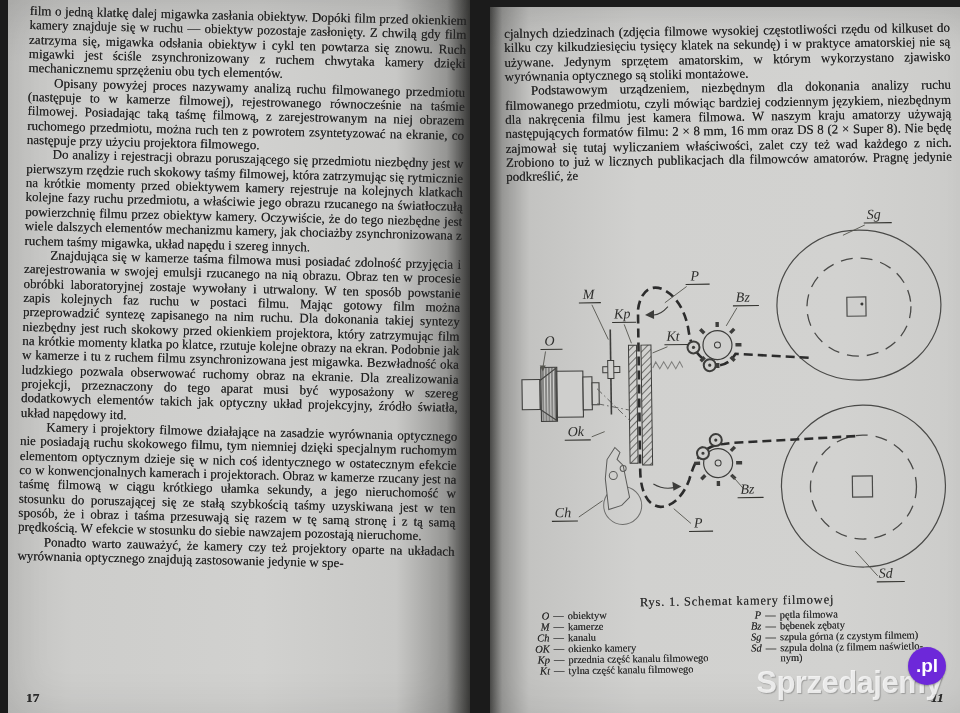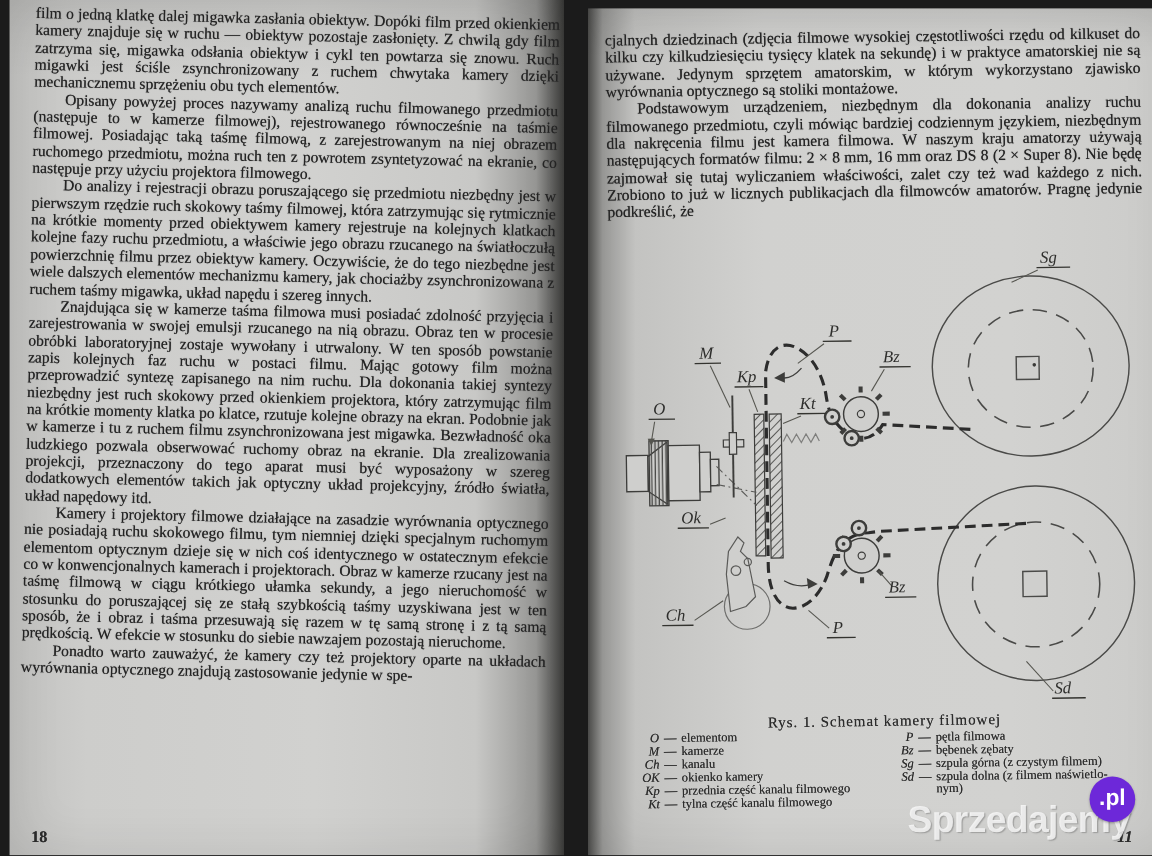--- a/index.html
+++ b/index.html
@@ -53,21 +53,21 @@
 
   <div class="page page-left">
     <div class="pagetext left-text">
       <p>film o jedną klatkę dalej migawka zasłania obiektyw. Dopóki film przed okienkiem kamery znajduje się w ruchu — obiektyw pozostaje zasłonięty. Z chwilą gdy film zatrzyma się, migawka odsłania obiektyw i cykl ten powtarza się znowu. Ruch migawki jest ściśle zsynchronizowany z ruchem chwytaka kamery dzięki mechanicznemu sprzężeniu obu tych elementów.</p>
       <p class="ind">Opisany powyżej proces nazywamy analizą ruchu filmowanego przedmiotu (następuje to w kamerze filmowej), rejestrowanego równocześnie na taśmie filmowej. Posiadając taką taśmę filmową, z zarejestrowanym na niej obrazem ruchomego przedmiotu, można ruch ten z powrotem zsyntetyzować na ekranie, co następuje przy użyciu projektora filmowego.</p>
       <p class="ind">Do analizy i rejestracji obrazu poruszającego się przedmiotu niezbędny jest w pierwszym rzędzie ruch skokowy taśmy filmowej, która zatrzymując się rytmicznie na krótkie momenty przed obiektywem kamery rejestruje na kolejnych klatkach kolejne fazy ruchu przedmiotu, a właściwie jego obrazu rzucanego na światłoczułą powierzchnię filmu przez obiektyw kamery. Oczywiście, że do tego niezbędne jest wiele dalszych elementów mechanizmu kamery, jak chociażby zsynchronizowana z ruchem taśmy migawka, układ napędu i szereg innych.</p>
       <p class="ind">Znajdująca się w kamerze taśma filmowa musi posiadać zdolność przyjęcia i zarejestrowania w swojej emulsji rzucanego na nią obrazu. Obraz ten w procesie obróbki laboratoryjnej zostaje wywołany i utrwalony. W ten sposób powstanie zapis kolejnych faz ruchu w postaci filmu. Mając gotowy film można przeprowadzić syntezę zapisanego na nim ruchu. Dla dokonania takiej syntezy niezbędny jest ruch skokowy przed okienkiem projektora, który zatrzymując film na krótkie momenty klatka po klatce, rzutuje kolejne obrazy na ekran. Podobnie jak w kamerze i tu z ruchem filmu zsynchronizowana jest migawka. Bezwładność oka ludzkiego pozwala obserwować ruchomy obraz na ekranie. Dla zrealizowania projekcji, przeznaczony do tego aparat musi być wyposażony w szereg dodatkowych elementów takich jak optyczny układ projekcyjny, źródło światła, układ napędowy itd.</p>
       <p class="ind">Kamery i projektory filmowe działające na zasadzie wyrównania optycznego nie posiadają ruchu skokowego filmu, tym niemniej dzięki specjalnym ruchomym elementom optycznym dzieje się w nich coś identycznego w ostatecznym efekcie co w konwencjonalnych kamerach i projektorach. Obraz w kamerze rzucany jest na taśmę filmową w ciągu krótkiego ułamka sekundy, a jego nieruchomość w stosunku do poruszającej się ze stałą szybkością taśmy uzyskiwana jest w ten sposób, że i obraz i taśma przesuwają się razem w tę samą stronę i z tą samą prędkością. W efekcie w stosunku do siebie nawzajem pozostają nieruchome.</p>
       <p class="ind">Ponadto warto zauważyć, że kamery czy też projektory oparte na układach wyrównania optycznego znajdują zastosowanie jedynie w spe-</p>
     </div>
-    <div class="pagenum pagenum-left">18</div>
+    <div class="pagenum pagenum-left">17</div>
   </div>
 
   <div class="page page-right">
     <div class="right-text-wrap">
       <div class="pagetext" style="position:relative;width:446px;">
         <p>cjalnych dziedzinach (zdjęcia filmowe wysokiej częstotliwości rzędu od kilkuset do kilku czy kilkudziesięciu tysięcy klatek na sekundę) i w praktyce amatorskiej nie są używane. Jedynym sprzętem amatorskim, w którym wykorzystano zjawisko wyrównania optycznego są stoliki montażowe.</p>
         <p class="ind">Podstawowym urządzeniem, niezbędnym dla dokonania analizy ruchu filmowanego przedmiotu, czyli mówiąc bardziej codziennym językiem, niezbędnym dla nakręcenia filmu jest kamera filmowa. W naszym kraju amatorzy używają następujących formatów filmu: 2 × 8 mm, 16 mm oraz DS 8 (2 × Super 8). Nie będę zajmował się tutaj wyliczaniem właściwości, zalet czy też wad każdego z nich. Zrobiono to już w licznych publikacjach dla filmowców amatorów. Pragnę jedynie podkreślić, że</p>
       </div>
 
       <svg class="diagram" width="446" height="398" viewBox="504 210 446 398" fill="none">
@@ -227,21 +227,21 @@
           <text x="871" y="583">Sd</text>
         </g>
       </svg>
 
       <div class="fig-caption">Rys. 1. Schemat kamery filmowej</div>
 
       <div class="legend legend-left">
         <div class="lrow">
             <span class="lsym">O</span>
             <span class="ldash">—</span>
-            <span class="ldesc">elementom</span>
+            <span class="ldesc">obiektyw</span>
           </div>
         <div class="lrow">
             <span class="lsym">M</span>
             <span class="ldash">—</span>
             <span class="ldesc">kamerze</span>
           </div>
         <div class="lrow">
             <span class="lsym">Ch</span>
             <span class="ldash">—</span>
             <span class="ldesc">kanalu</span>

